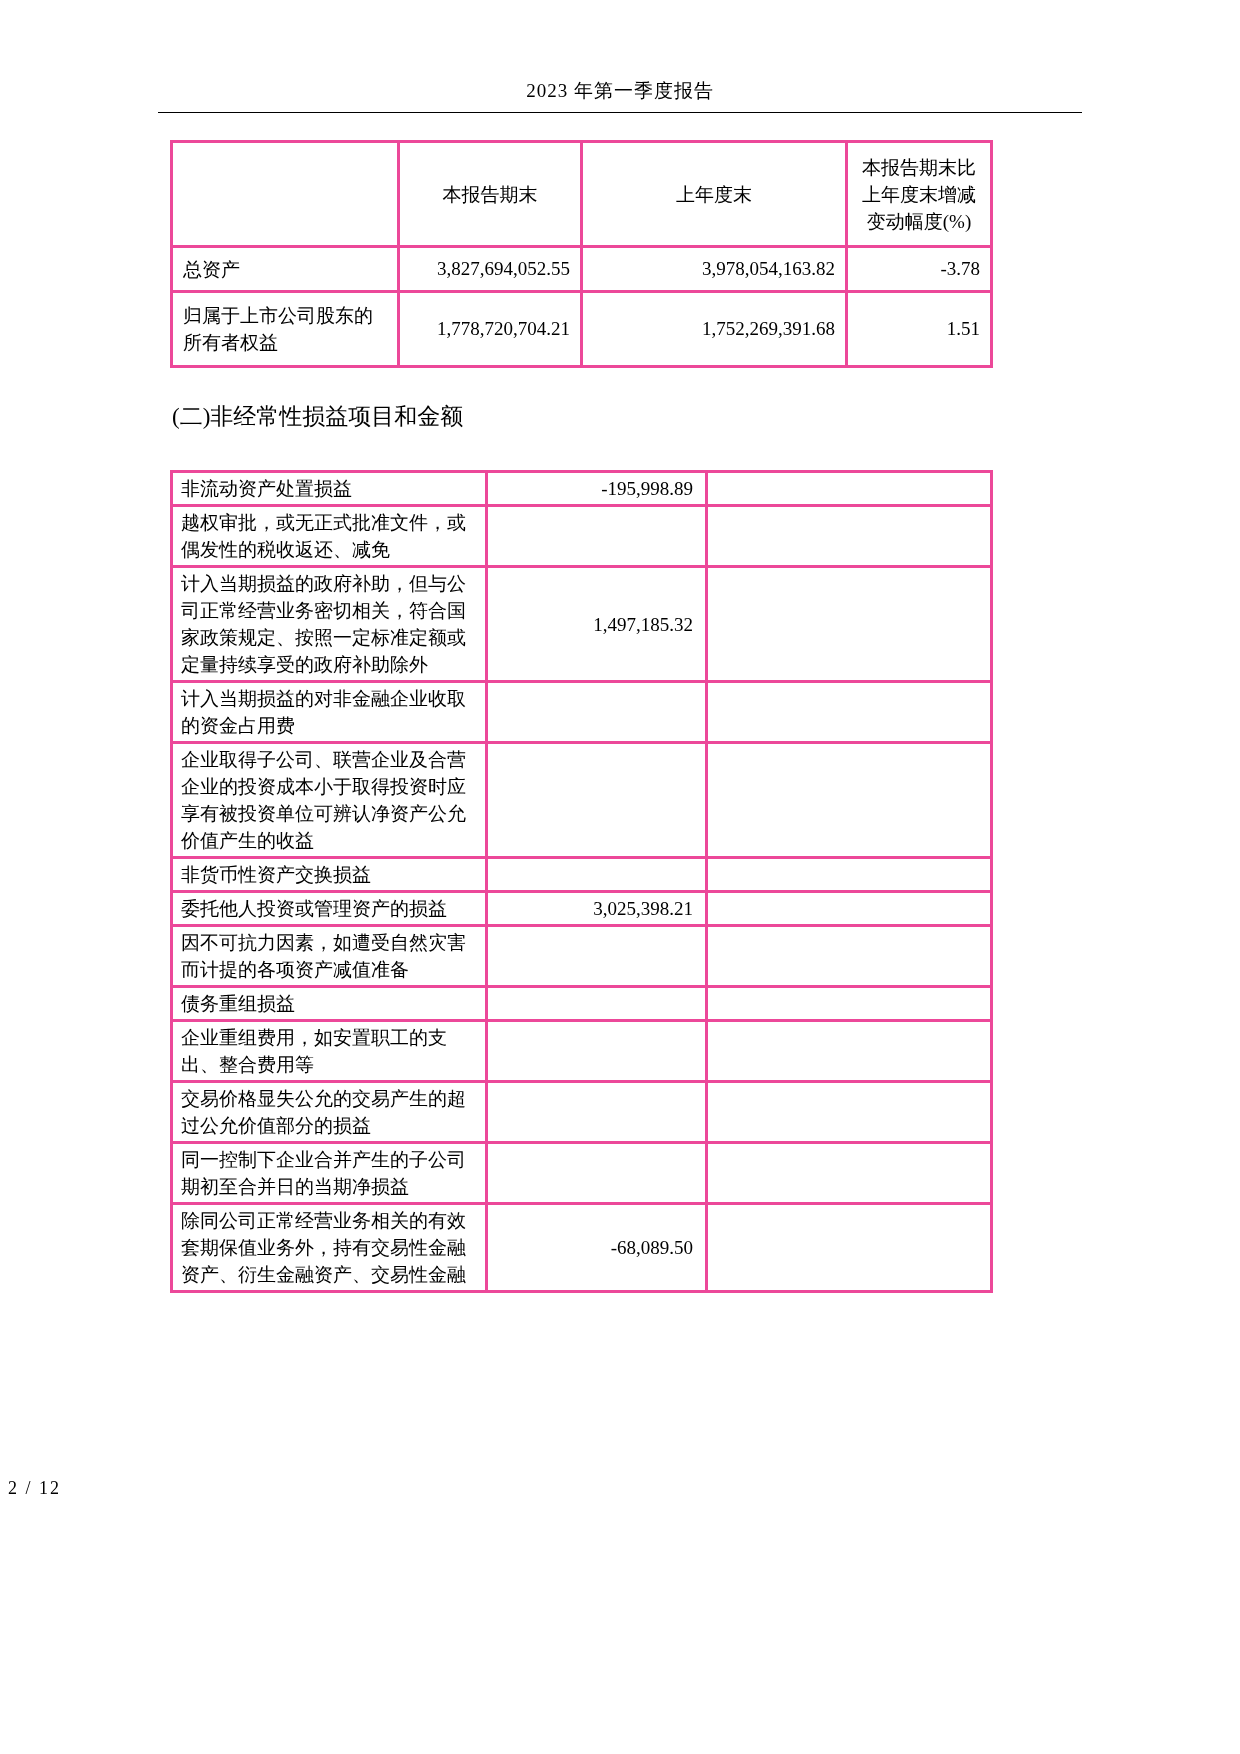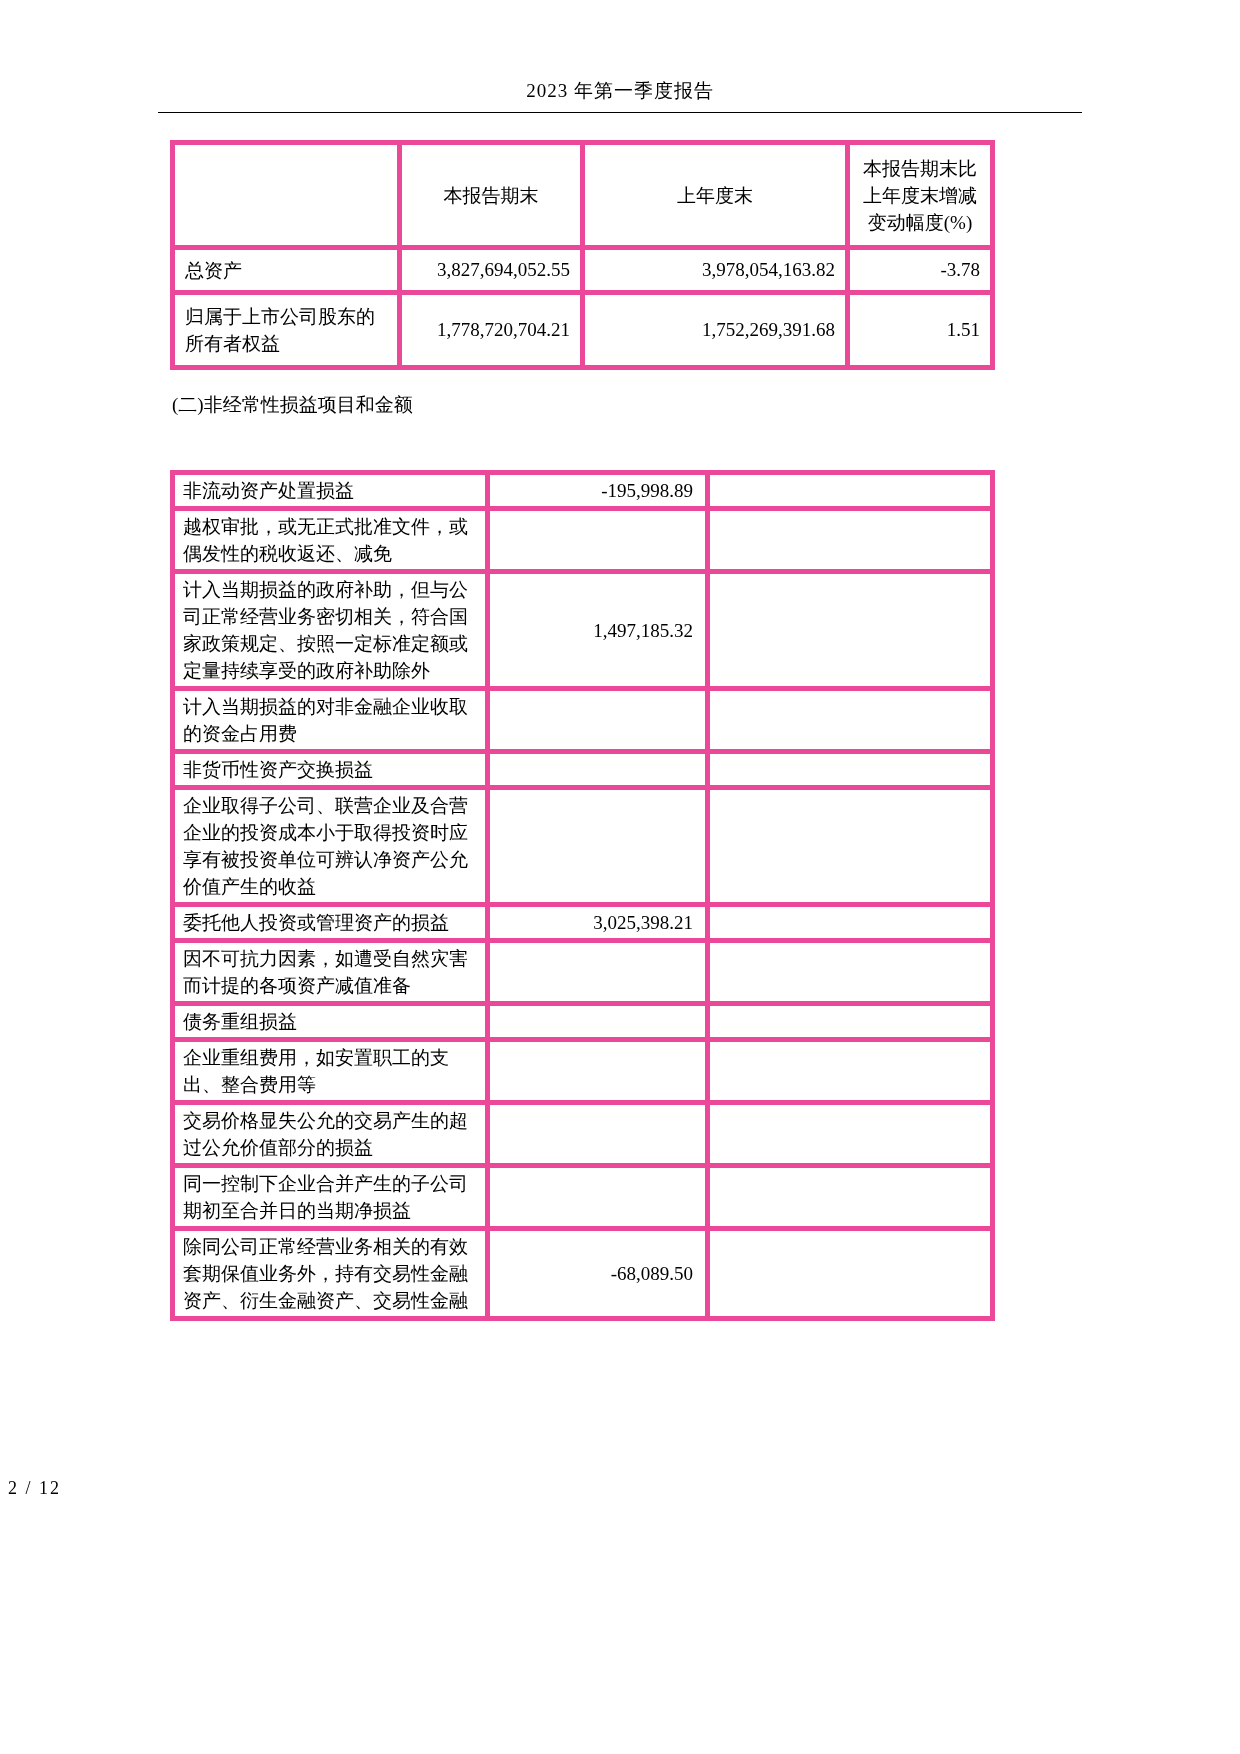--- a/index.html
+++ b/index.html
@@ -31,21 +31,21 @@
       padding-bottom: 8px;
       border-bottom: 1px solid #000000;
     }
     table {
       border-collapse: collapse;
       table-layout: fixed;
       font-size: 19px;
       color: #000000;
     }
     td, th {
-      border: 5px solid #ec4899;
+      border: 3px solid #ec4899;
       vertical-align: middle;
       font-weight: normal;
       overflow: hidden;
     }
     .summary {
       position: absolute;
       left: 170px;
       top: 140px;
       width: 820px;
     }
@@ -62,22 +62,22 @@
       padding: 4px 10px;
       line-height: 27px;
     }
     .summary .num {
       text-align: right;
       padding: 4px 10px;
     }
     .section-title {
       position: absolute;
       left: 172px;
-      top: 392px;
-      font-size: 19px;
+      top: 401px;
+      font-size: 23px;
     }
     .unit-note {
       position: absolute;
       left: 170px;
       top: 443px;
       width: 820px;
       text-align: right;
       font-size: 19px;
     }
     .items {
@@ -174,26 +174,26 @@
         <td class="item">计入当期损益的政府补助，但与公司正常经营业务密切相关，符合国家政策规定、按照一定标准定额或定量持续享受的政府补助除外</td>
         <td class="amt">1,497,185.32</td>
         <td class="note"></td>
       </tr>
       <tr>
         <td class="item">计入当期损益的对非金融企业收取的资金占用费</td>
         <td class="amt"></td>
         <td class="note"></td>
       </tr>
       <tr>
+        <td class="item">企业取得子公司、联营企业及合营企业的投资成本小于取得投资时应享有被投资单位可辨认净资产公允价值产生的收益</td>
+        <td class="amt"></td>
+        <td class="note"></td>
+      </tr>
+      <tr>
         <td class="item">非货币性资产交换损益</td>
-        <td class="amt"></td>
-        <td class="note"></td>
-      </tr>
-      <tr>
-        <td class="item">企业取得子公司、联营企业及合营企业的投资成本小于取得投资时应享有被投资单位可辨认净资产公允价值产生的收益</td>
         <td class="amt"></td>
         <td class="note"></td>
       </tr>
       <tr>
         <td class="item">委托他人投资或管理资产的损益</td>
         <td class="amt">3,025,398.21</td>
         <td class="note"></td>
       </tr>
       <tr>
         <td class="item">因不可抗力因素，如遭受自然灾害而计提的各项资产减值准备</td>

